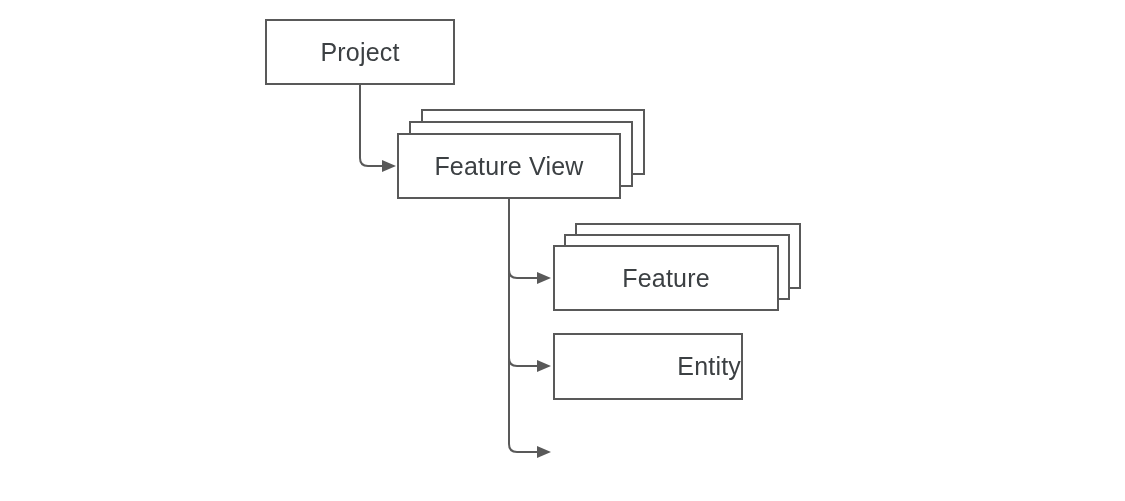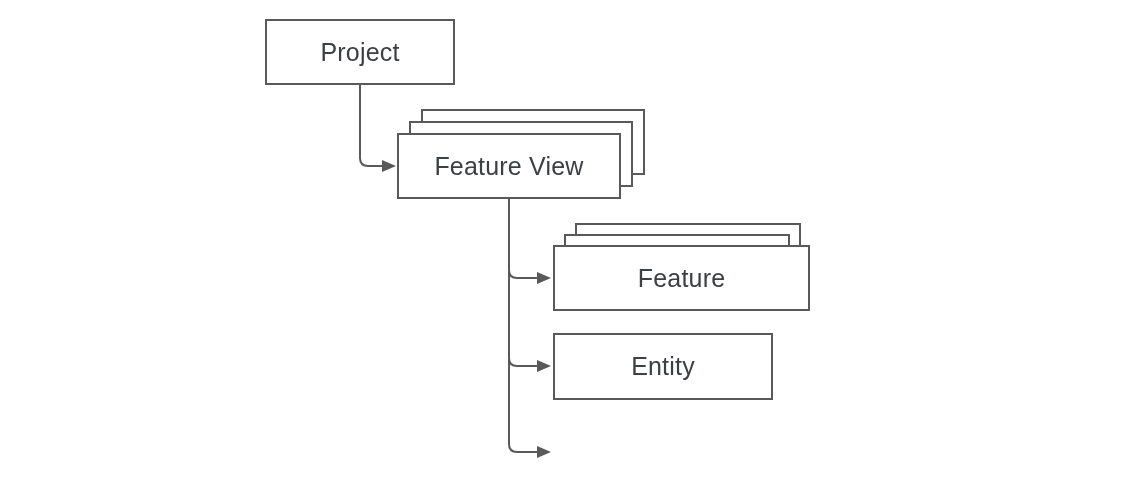--- a/index.html
+++ b/index.html
@@ -42,22 +42,22 @@
     align-items: center;
     justify-content: center;
     font-size: 25px;
     letter-spacing: 0.2px;
     color: var(--text, #3c4043);
     white-space: nowrap;
   }
   
   .project      { left: 265px; top: 19px;  width: 190px; height: 66px; }
   .feature-view { left: 397px; top: 133px; width: 224px; height: 66px; text-align: center; }
-  .feature      { left: 553px; top: 245px; width: 257px; height: 66px; }
-  .entity       { left: 553px; top: 333px; width: 220px; height: 67px; }
+  .feature      { left: 553px; top: 245px; width: 226px; height: 66px; }
+  .entity       { left: 553px; top: 333px; width: 190px; height: 67px; justify-content: flex-end; }
   .data-source  { left: 553px; top: 418px; width: 226px; height: 68px; }
   
   .feature-view-l2 { left: 409px; top: 121px; width: 224px; height: 66px; }
   .feature-view-l3 { left: 421px; top: 109px; width: 224px; height: 66px; }
   .feature-l2      { left: 564px; top: 234px; width: 226px; height: 66px; }
   .feature-l3      { left: 575px; top: 223px; width: 226px; height: 66px; }
 </style>
 </head>
 <body>
 

